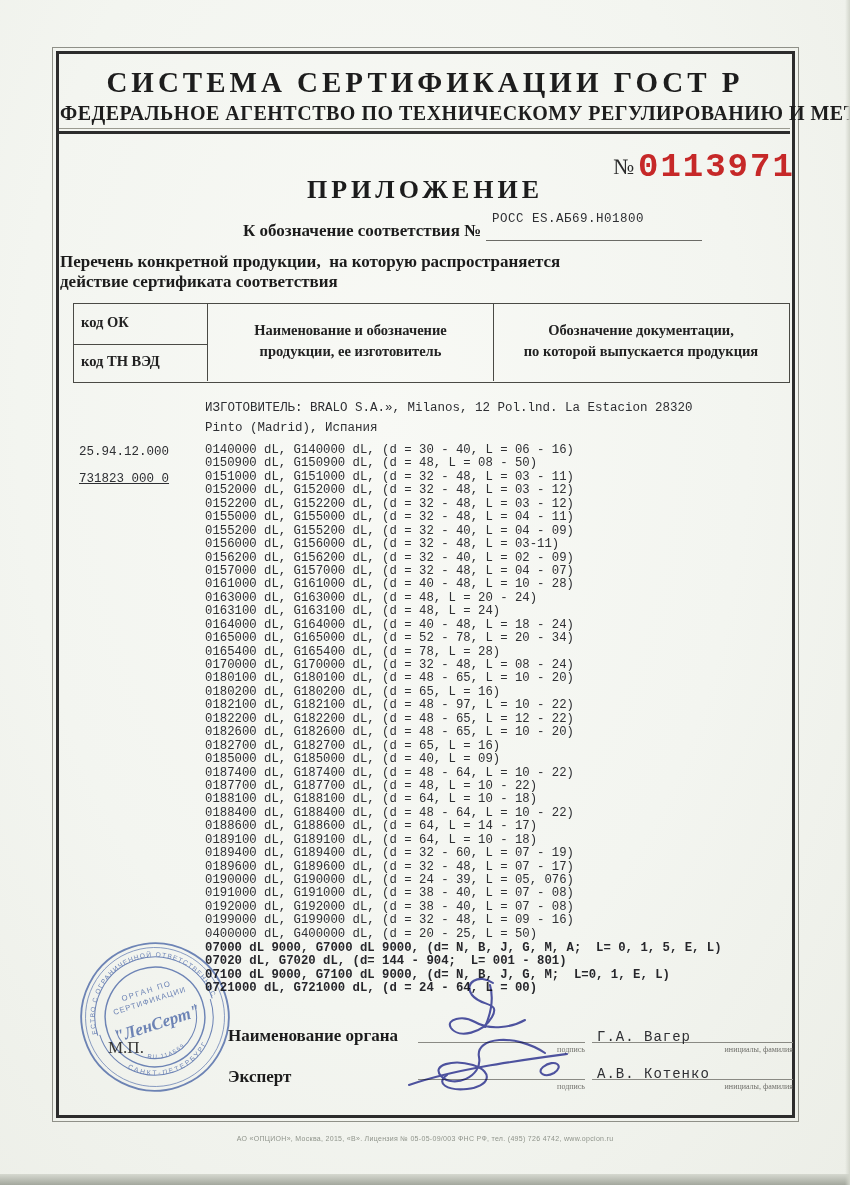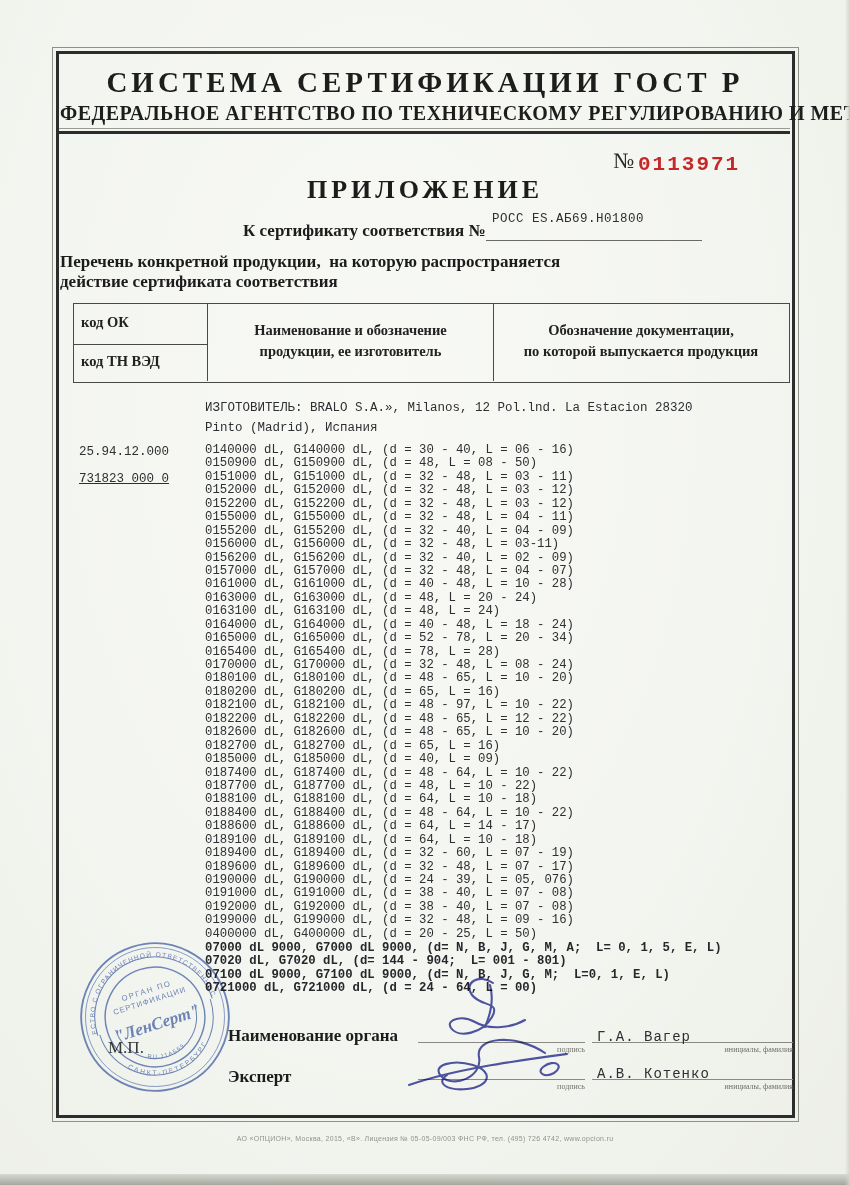--- a/index.html
+++ b/index.html
@@ -21,21 +21,21 @@
   .sys-title{left:60px;top:66px;width:730px;text-align:center;
     font-size:29px;font-weight:bold;letter-spacing:4px;color:#1d1d1d;white-space:pre;}
   .agency{left:60px;top:102px;width:730px;text-align:center;
     font-size:20px;font-weight:bold;letter-spacing:0.5px;color:#1d1d1d;white-space:pre;}
   .rule-thin{left:59px;top:128px;width:731px;height:1px;background:#9a9a90;}
   .rule-thick{left:59px;top:131px;width:731px;height:3px;background:#2c2c2c;}
   
   .num-line{left:613px;top:148px;white-space:nowrap;}
   .num-prefix{font-size:22px;color:#2a2a2a;}
   .num-value{font-family:"Liberation Mono","DejaVu Sans Mono",monospace;
-    font-size:21px;font-weight:bold;color:#c62828;letter-spacing:2px;vertical-align:-2px;}
+    font-size:34px;font-weight:bold;color:#c62828;letter-spacing:2px;vertical-align:-2px;}
   .doc-title{left:60px;top:175px;width:730px;text-align:center;
     font-size:26px;font-weight:bold;letter-spacing:4px;color:#1c1c1c;}
   
   .cert-label{left:243px;top:221px;font-size:17px;font-weight:bold;color:#1c1c1c;}
   .cert-value{left:492px;top:212px;font-family:"Liberation Mono","DejaVu Sans Mono",monospace;
     font-size:12.5px;color:#33343a;letter-spacing:0.5px;}
   .cert-underline{left:486px;top:240px;width:216px;height:1px;background:#6b6b66;}
   .subtitle{left:60px;top:252px;width:730px;
     font-size:17px;font-weight:bold;color:#1c1c1c;line-height:20px;white-space:pre;}
   
@@ -97,21 +97,21 @@
 
   <div class="abs sys-title">СИСТЕМА СЕРТИФИКАЦИИ ГОСТ Р</div>
   <div class="abs agency">ФЕДЕРАЛЬНОЕ АГЕНТСТВО ПО ТЕХНИЧЕСКОМУ РЕГУЛИРОВАНИЮ И МЕТРОЛОГИИ</div>
   <div class="abs rule-thin"></div>
   <div class="abs rule-thick"></div>
 
   <div class="abs num-line"><span class="num-prefix">№</span> <span class="num-value">0113971</span></div>
 
   <div class="abs doc-title">ПРИЛОЖЕНИЕ</div>
 
-  <div class="abs cert-label">К сертификату соответствия №</div>
+  <div class="abs cert-label">К обозначение соответствия №</div>
   <div class="abs cert-value mono">РОСС ES.АБ69.Н01800</div>
   <div class="abs cert-underline"></div>
 
   <div class="abs subtitle"><span>Перечень конкретной продукции,  на которую распространяется</span><br><span>действие сертификата соответствия</span></div>
 
   <div class="abs ptable"></div>
   <div class="abs t-v1"></div>
   <div class="abs t-v2"></div>
   <div class="abs t-h1"></div>
   <div class="abs th th-ok">код ОК</div>

